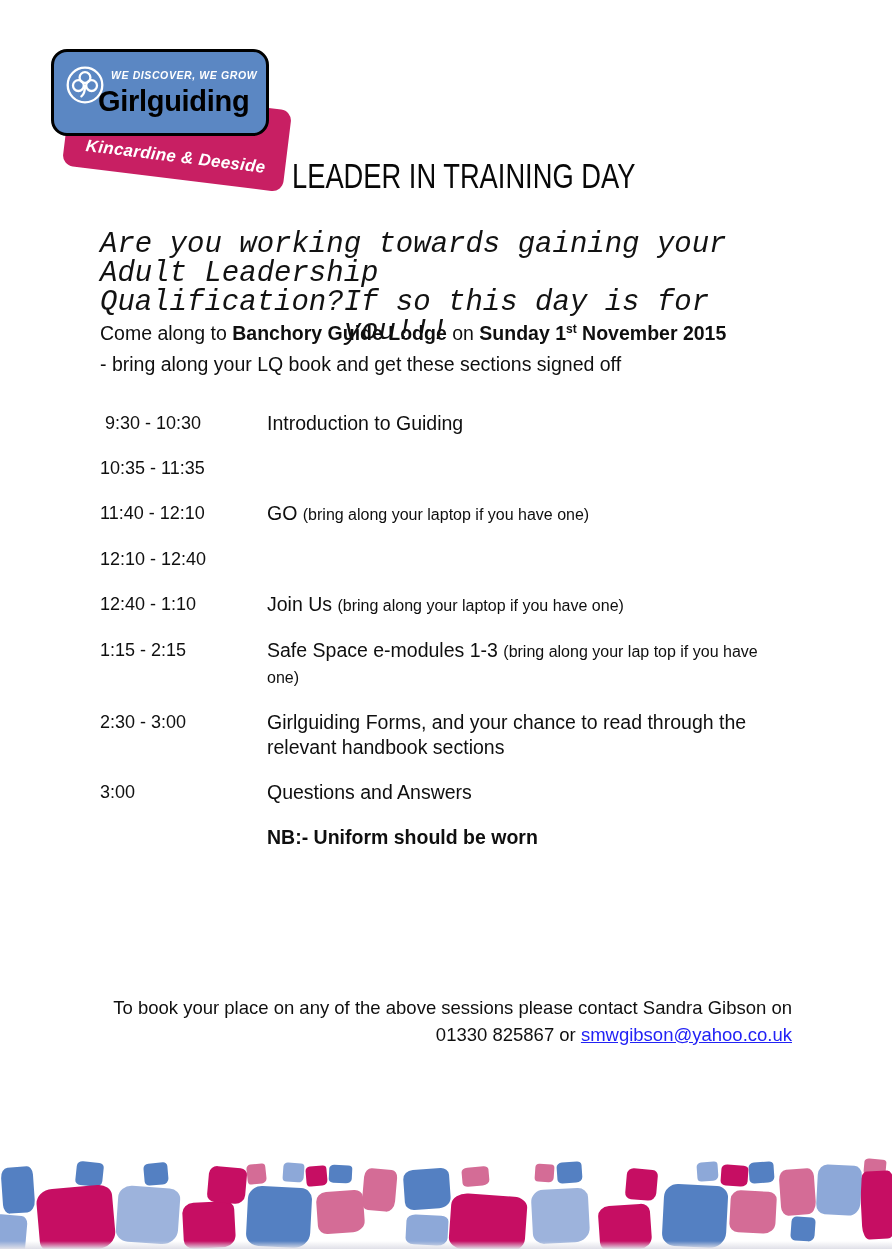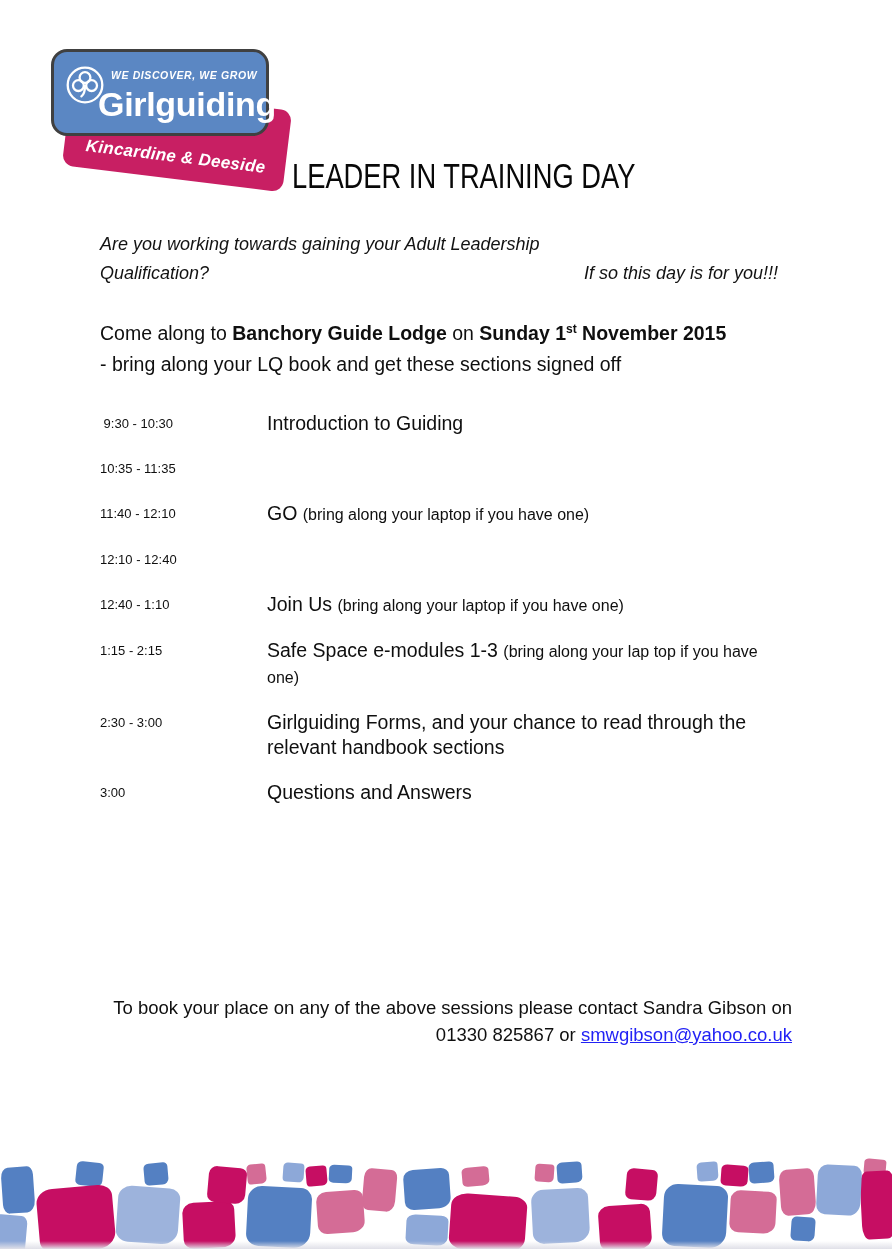--- a/index.html
+++ b/index.html
@@ -14,51 +14,51 @@
     background:var(--pink);border:3px solid #fff;border-radius:14px;
     transform:rotate(7deg);z-index:1;
   }
   .logo-region{
     position:absolute;left:12px;top:50px;width:200px;text-align:center;
     color:#fff;font-style:italic;font-weight:700;font-size:17px;letter-spacing:.3px;
     white-space:nowrap;
   }
   .logo-blue{
     position:absolute;left:0;top:0;width:212px;height:81px;
-    background:var(--blue);border:3px solid #404040;border-radius:16px;z-index:2;
+    background:var(--blue);border:3px solid #000000;border-radius:16px;z-index:2;
   }
   .logo-trefoil{position:absolute;left:11px;top:13px;width:40px;height:40px;}
   .logo-tagline{
     position:absolute;left:57px;top:17px;color:#fff;font-style:italic;font-weight:700;
     font-size:10.5px;letter-spacing:.6px;white-space:nowrap;
   }
   .logo-brand{
-    position:absolute;left:44px;top:33px;color:#ffffff;font-weight:700;font-size:34px;
+    position:absolute;left:44px;top:33px;color:#000000;font-weight:700;font-size:29px;
     letter-spacing:-.3px;white-space:nowrap;
   }
   
   .doc-title{
     position:absolute;left:292px;top:156px;font-size:35px;font-weight:500;
     white-space:nowrap;transform:scaleX(.78);transform-origin:left top;color:#080808;
   }
   
   .intro{
     position:absolute;left:100px;top:230px;width:678px;
-    font-family:Liberation Sans, sans-serif;font-style:italic;font-size:18px;line-height:29px;
+    font-family:Liberation Mono, monospace;font-style:italic;font-size:29px;line-height:29px;
     color:#121212;
   }
   .intro-line2{display:flex;justify-content:space-between;}
   
   .invite{position:absolute;left:100px;top:319px;width:694px;font-size:19.5px;line-height:28px;}
   .b{font-weight:700;}
   .sup{font-size:12px;position:relative;top:-7px;}
   
   .schedule{position:absolute;left:100px;top:411px;width:680px;display:flex;flex-direction:column;gap:20px;}
   .srow{display:flex;align-items:flex-start;}
-  .stime{width:167px;flex:none;font-size:13px;line-height:25px;white-space:pre;}
+  .stime{width:167px;flex:none;font-size:18px;line-height:25px;white-space:pre;}
   .sdesc{flex:1;font-size:19.5px;line-height:25px;}
   .seg-note{font-size:16px;}
   .seg-bold{font-weight:700;}
   .seg-sup{font-size:12px;position:relative;top:-7px;}
   
   .contact{position:absolute;left:90px;top:994px;width:702px;text-align:right;font-size:18.5px;line-height:27px;}
   .contact a{text-decoration:underline;}
   
   .mosaic{position:absolute;left:0;top:1155px;width:892px;height:94px;overflow:hidden;}
   .tile{position:absolute;border-radius:22% 18% 26% 20%;}
@@ -130,20 +130,24 @@
         <div class="sdesc"><span class="seg-main">Safe Space e-modules 1-3 </span><span class="seg-note">(bring along your lap top if you have one)</span></div>
       </div>
       <div class="srow">
         <div class="stime">2:30 - 3:00</div>
         <div class="sdesc"><span class="seg-main">Girlguiding Forms, and your chance to read through the relevant handbook sections</span></div>
       </div>
       <div class="srow">
         <div class="stime">3:00</div>
         <div class="sdesc"><span class="seg-main">Questions and Answers</span></div>
       </div>
+      <div class="srow">
+        <div class="stime"></div>
+        <div class="sdesc"><span class="seg-bold">NB:- Uniform should be worn</span></div>
+      </div>
     </div>
 
   <div class="contact">
     <div>To book your place on any of the above sessions please contact Sandra Gibson on</div>
     <div>
       <span>01330 825867 or </span><a href="#" style="color: rgb(34, 34, 245);">smwgibson@yahoo.co.uk</a>
     </div>
   </div>
 
   <div class="mosaic">

